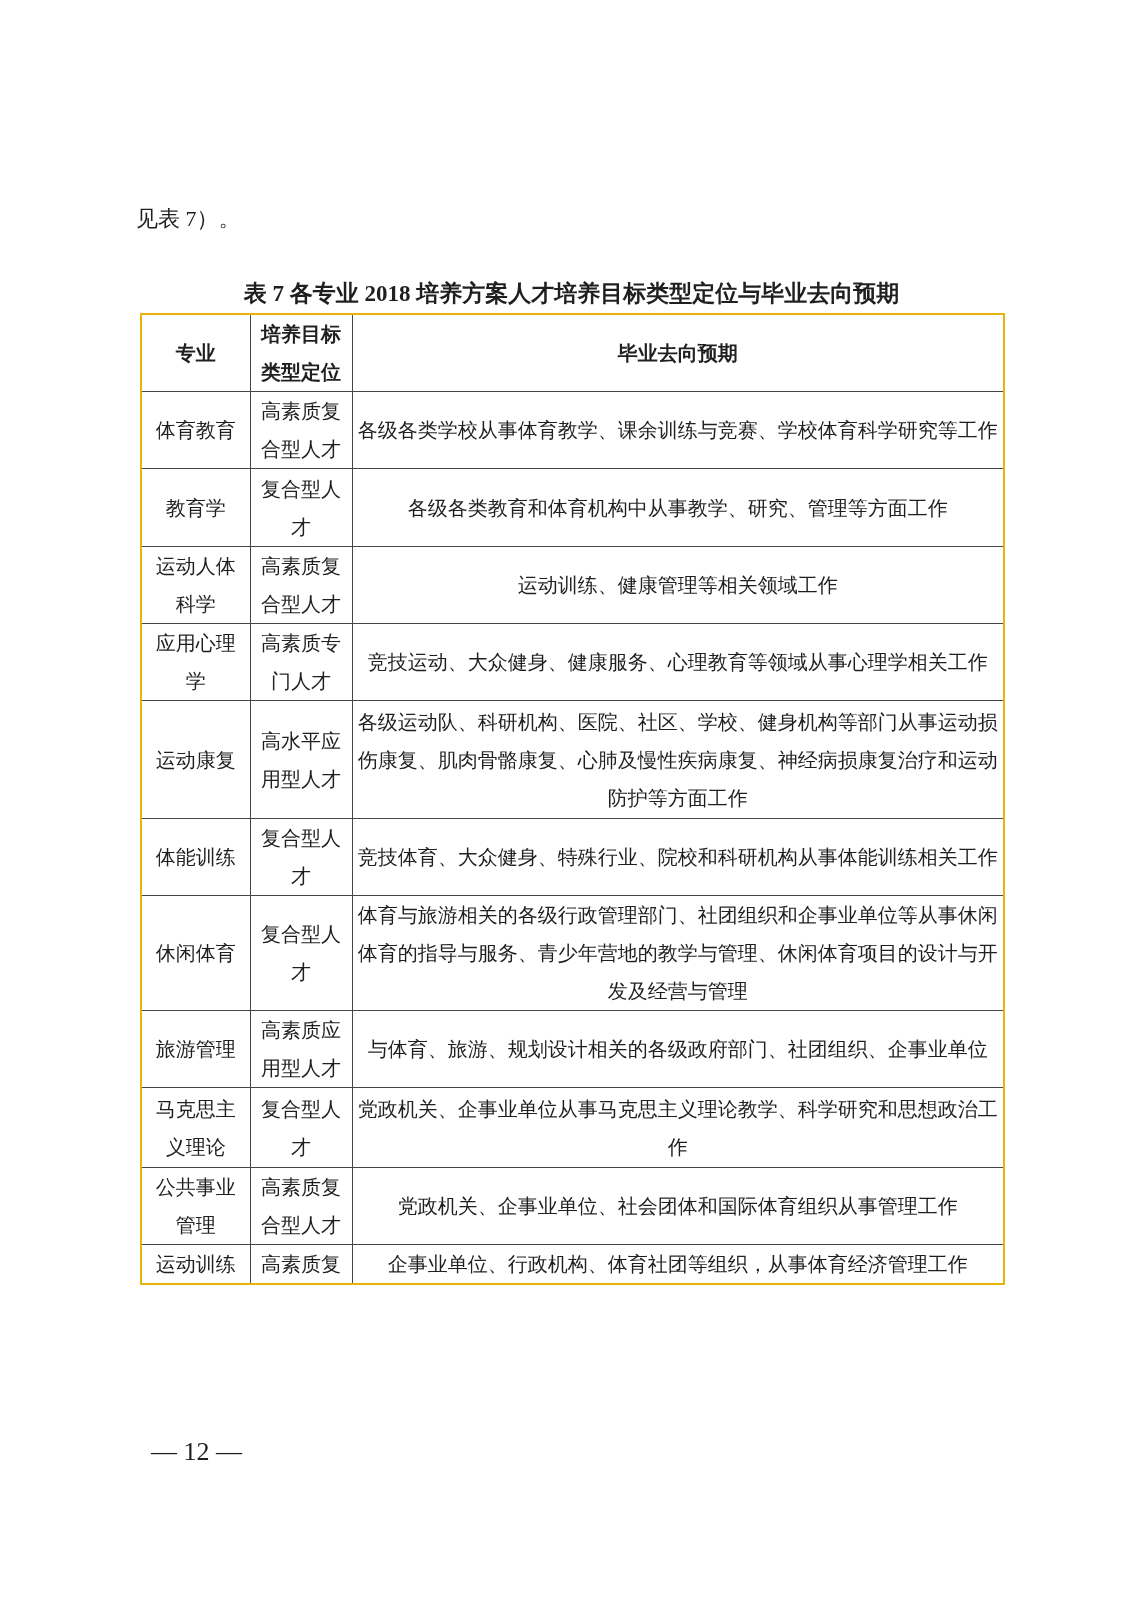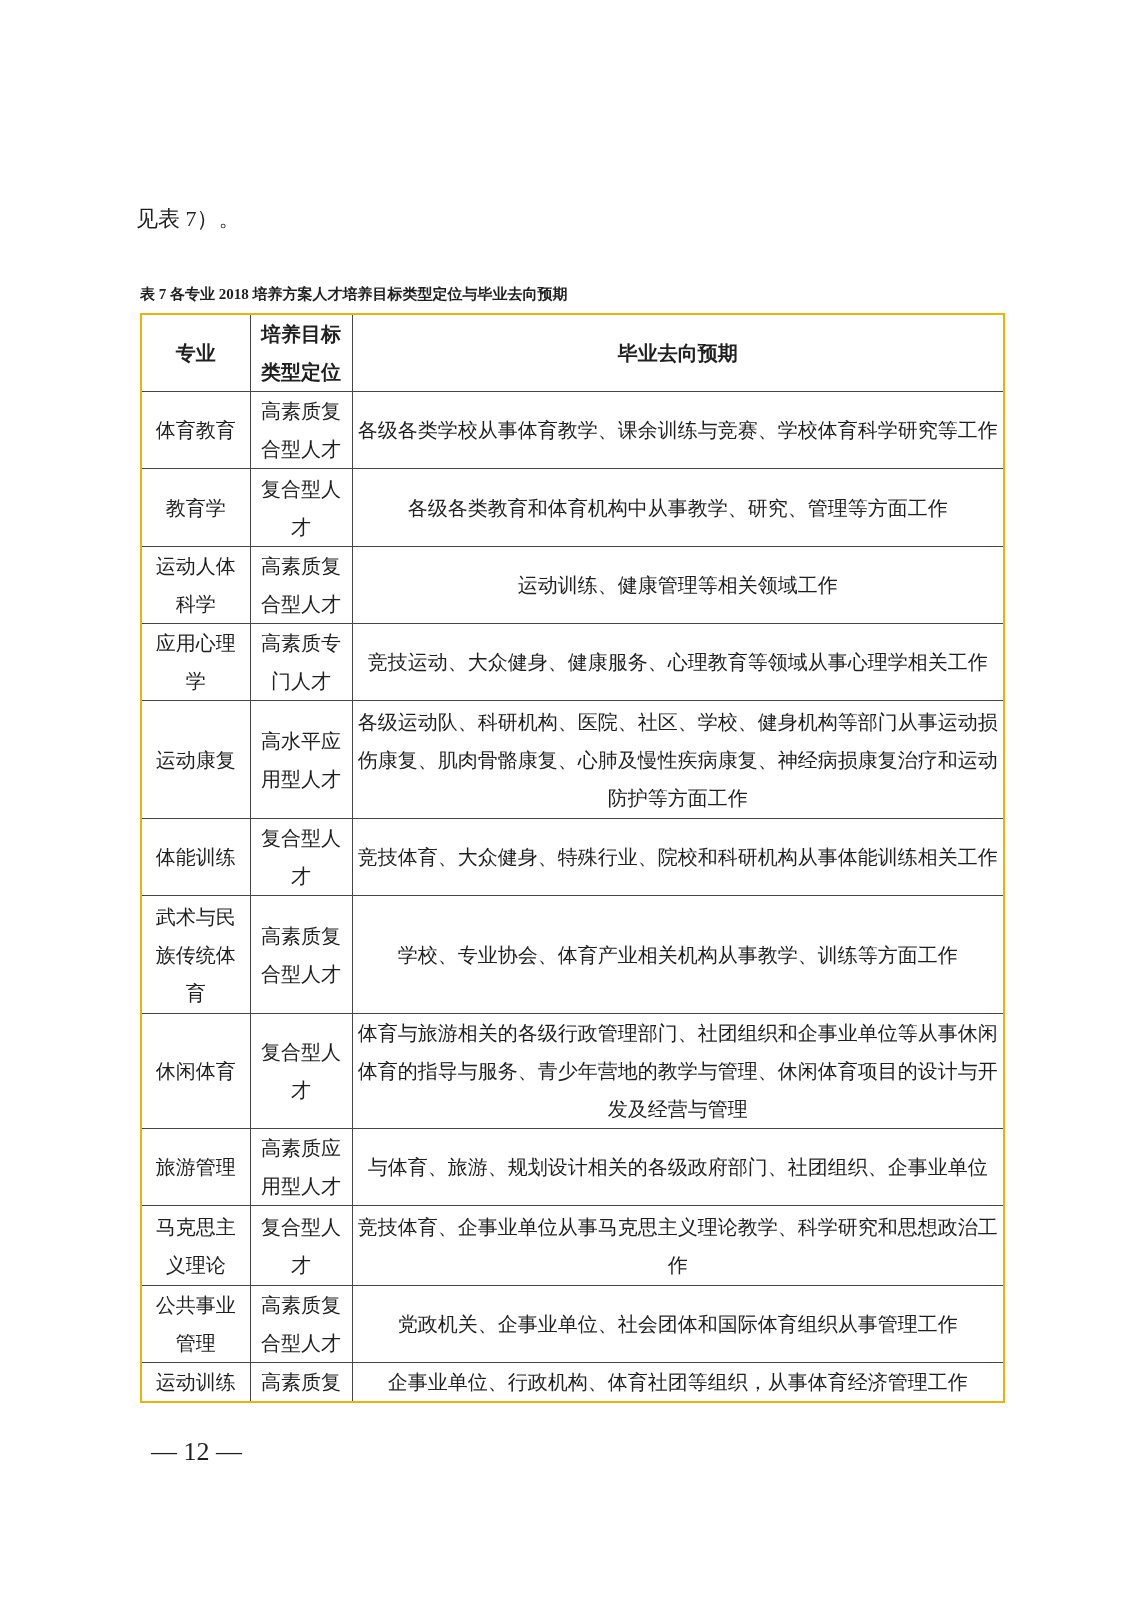--- a/index.html
+++ b/index.html
@@ -23,21 +23,22 @@
     margin: 0;
     font-size: 22px;
     line-height: 26px;
     white-space: pre;
   }
   .caption {
     position: absolute;
     left: 140px;
     top: 280px;
     width: 863px;
-    font-size: 15px;
+    text-align: center;
+    font-size: 23px;
     line-height: 28px;
     font-weight: 700;
   }
   table.doc-table {
     position: absolute;
     left: 140px;
     top: 313px;
     width: 863px;
     border-collapse: collapse;
     table-layout: fixed;
@@ -116,39 +117,34 @@
         <tr style="height: 118px;">
           <td>运动康复</td>
           <td>高水平应用型人才</td>
           <td class="dest">各级运动队、科研机构、医院、社区、学校、健身机构等部门从事运动损伤康复、肌肉骨骼康复、心肺及慢性疾病康复、神经病损康复治疗和运动防护等方面工作</td>
         </tr>
         <tr style="height: 76px;">
           <td>体能训练</td>
           <td>复合型人才</td>
           <td class="dest">竞技体育、大众健身、特殊行业、院校和科研机构从事体能训练相关工作</td>
         </tr>
-        <tr style="height: 118px;">
-          <td>武术与民族传统体育</td>
-          <td>高素质复合型人才</td>
-          <td class="dest">学校、专业协会、体育产业相关机构从事教学、训练等方面工作</td>
-        </tr>
         <tr style="height: 114px;">
           <td>休闲体育</td>
           <td>复合型人才</td>
           <td class="dest">体育与旅游相关的各级行政管理部门、社团组织和企事业单位等从事休闲体育的指导与服务、青少年营地的教学与管理、休闲体育项目的设计与开发及经营与管理</td>
         </tr>
         <tr style="height: 76px;">
           <td>旅游管理</td>
           <td>高素质应用型人才</td>
           <td class="dest">与体育、旅游、规划设计相关的各级政府部门、社团组织、企事业单位</td>
         </tr>
         <tr style="height: 80px;">
           <td>马克思主义理论</td>
           <td>复合型人才</td>
-          <td class="dest">竞技体育、企事业单位从事马克思主义理论教学、科学研究和思想政治工作</td>
+          <td class="dest">党政机关、企事业单位从事马克思主义理论教学、科学研究和思想政治工作</td>
         </tr>
         <tr style="height: 74px;">
           <td>公共事业管理</td>
           <td>高素质复合型人才</td>
           <td class="dest">党政机关、企事业单位、社会团体和国际体育组织从事管理工作</td>
         </tr>
         <tr style="height: 38px;">
           <td>运动训练</td>
           <td>高素质复</td>
           <td class="dest">企事业单位、行政机构、体育社团等组织，从事体育经济管理工作</td>

